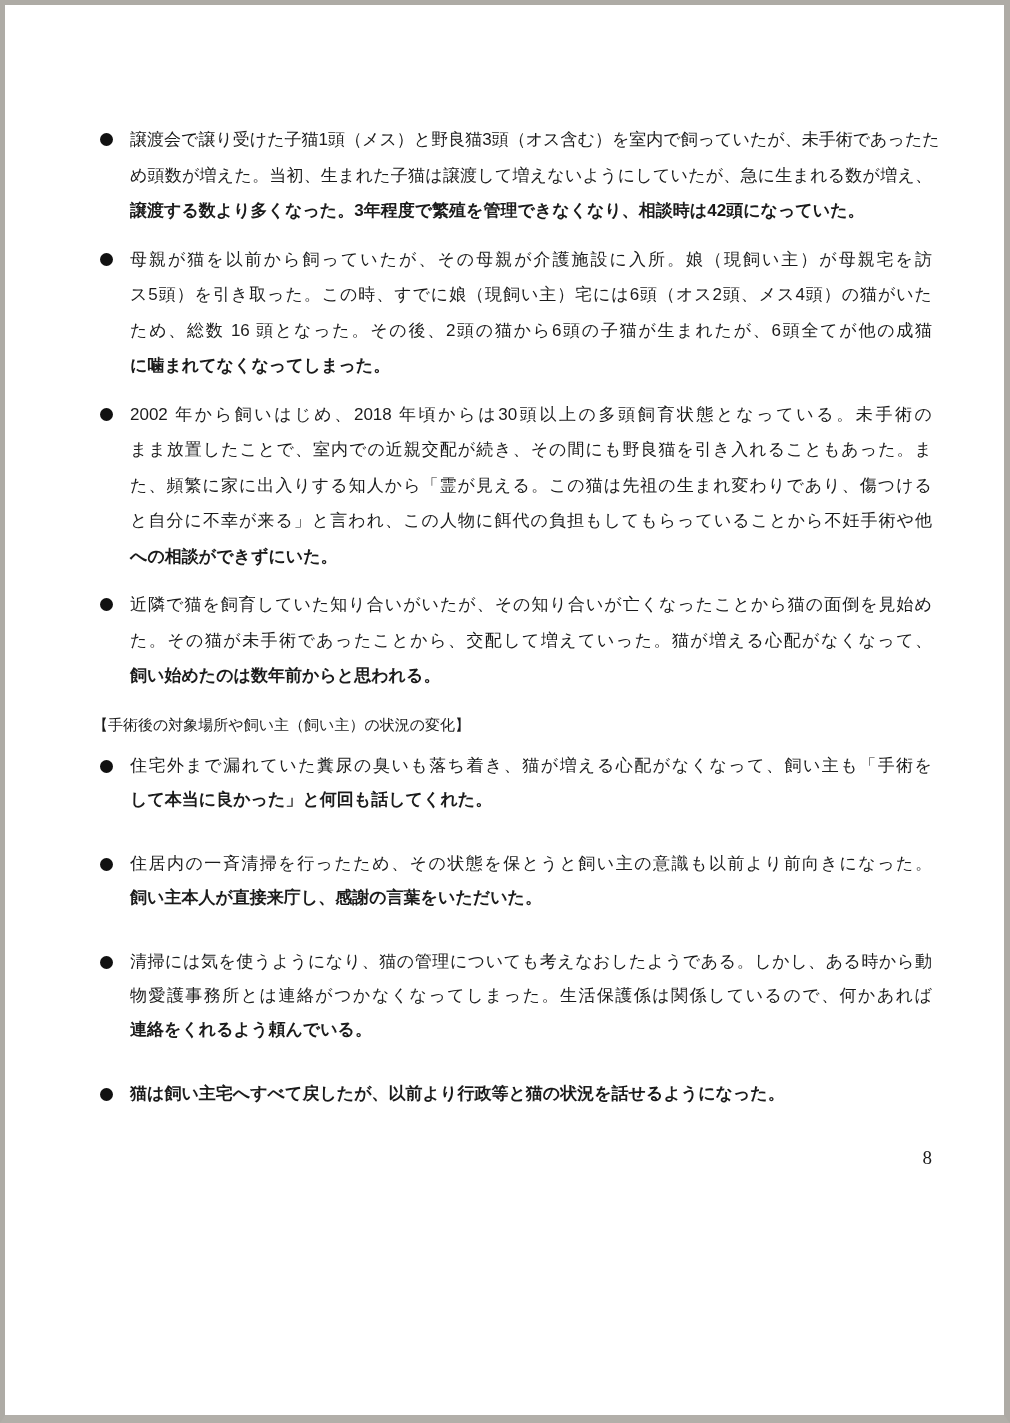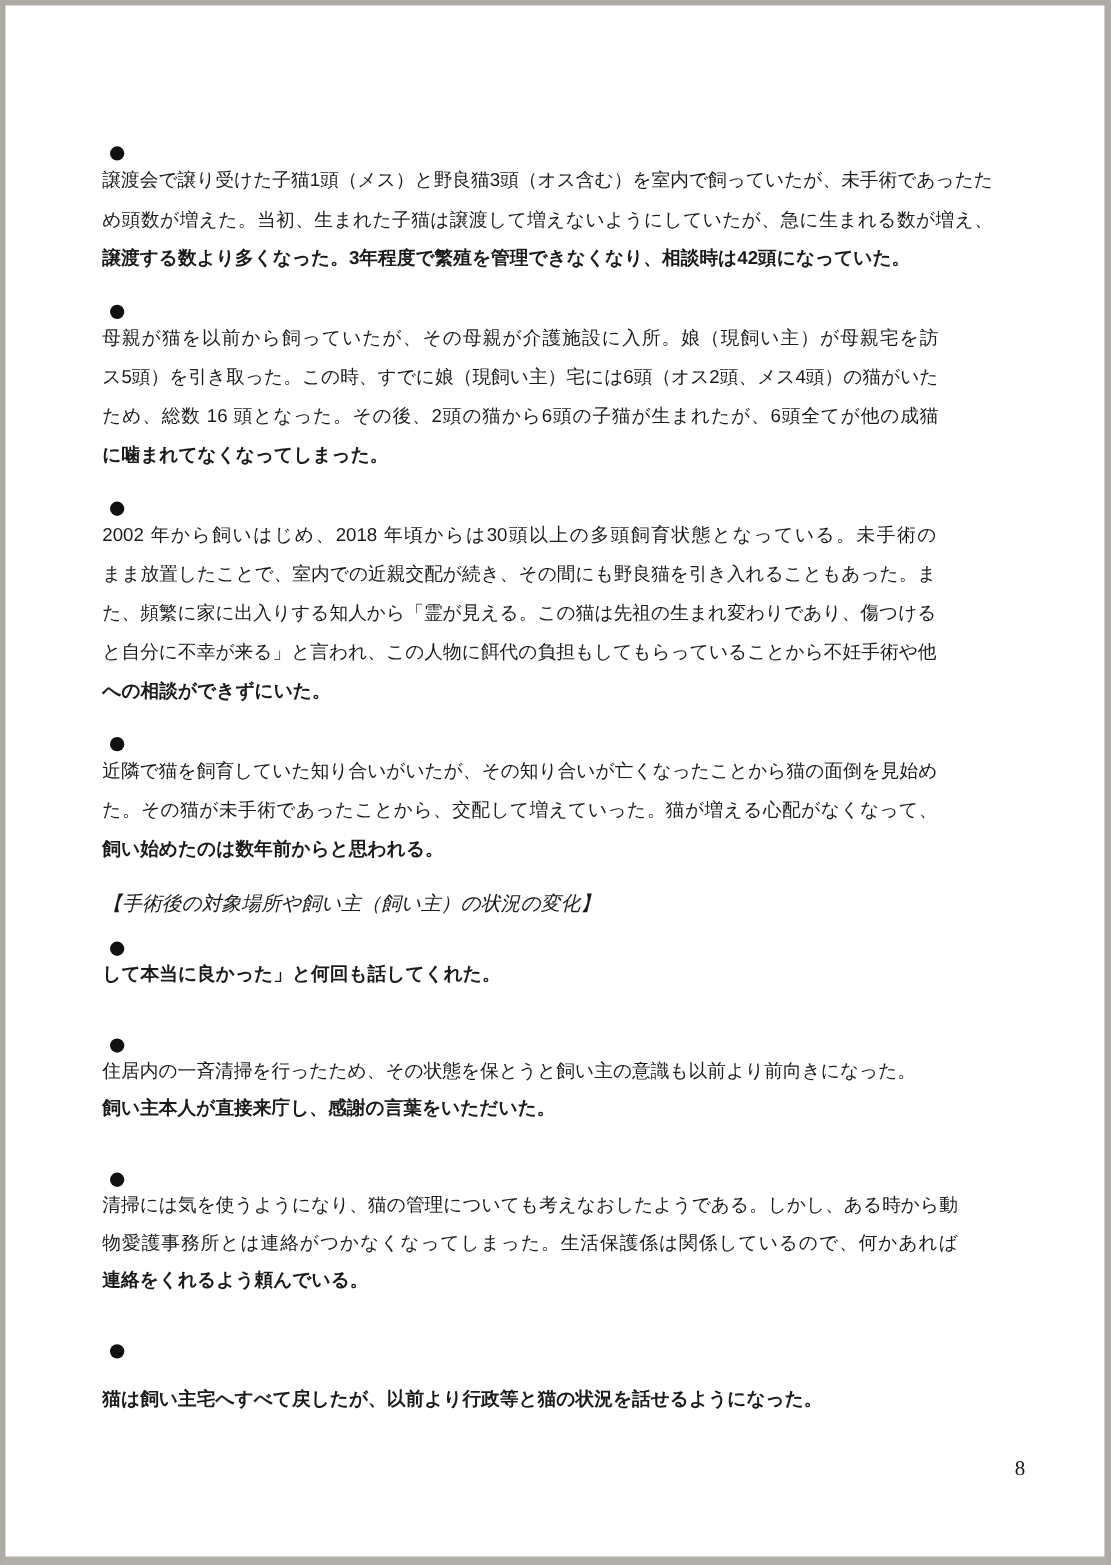--- a/index.html
+++ b/index.html
@@ -33,25 +33,24 @@
     box-sizing: border-box;
   }
   ul.bullets {
     list-style: none;
     margin: 0;
     padding: 0;
   }
   ul.bullets li {
     display: flex;
     align-items: flex-start;
-    flex-direction: column;
   }
   ul.section1 li { margin-bottom: 13px; }
   ul.section2 li { margin-bottom: 30px; }
-  ul.section2 li:last-child { margin-bottom: 16px; gap: 20px; }
+  ul.section2 li:last-child { margin-bottom: 16px; }
   .marker {
     flex: 0 0 auto;
     width: 13px;
     height: 13px;
     border-radius: 50%;
     background: #111111;
     margin: 11px 17px 0 7px;
   }
   .ptext {
     flex: 1 1 auto;
@@ -64,26 +63,25 @@
     text-align: justify;
     text-align-last: justify;
     white-space: nowrap;
   }
   .ln.last {
     text-align-last: left;
     white-space: normal;
     font-weight: bold;
   }
   h2.section-heading {
-    font-size: 18px;
+    font-size: 15px;
     font-weight: normal;
     line-height: 36px;
     margin: 8px 0 6px 0;
     color: #1b1b1b;
-    font-style: italic;
   }
   .page-number {
     text-align: right;
     font-size: 19px;
     line-height: 30px;
     margin-top: 32px;
     font-family: "Liberation Serif", "DejaVu Serif", serif;
   }
 </style>
 </head>
@@ -130,20 +128,21 @@
         </div>
       </li>
     </ul>
 
   <h2 class="section-heading">【手術後の対象場所や飼い主（飼い主）の状況の変化】</h2>
 
   <ul class="bullets section2">
       <li>
         <span class="marker"></span>
         <div class="ptext">
+          <div class="ln">住宅外まで漏れていた糞尿の臭いも落ち着き、猫が増える心配がなくなって、飼い主も「手術を</div>
           <div class="ln last">して本当に良かった」と何回も話してくれた。</div>
         </div>
       </li>
       <li>
         <span class="marker"></span>
         <div class="ptext">
           <div class="ln">住居内の一斉清掃を行ったため、その状態を保とうと飼い主の意識も以前より前向きになった。</div>
           <div class="ln last">飼い主本人が直接来庁し、感謝の言葉をいただいた。</div>
         </div>
       </li>

